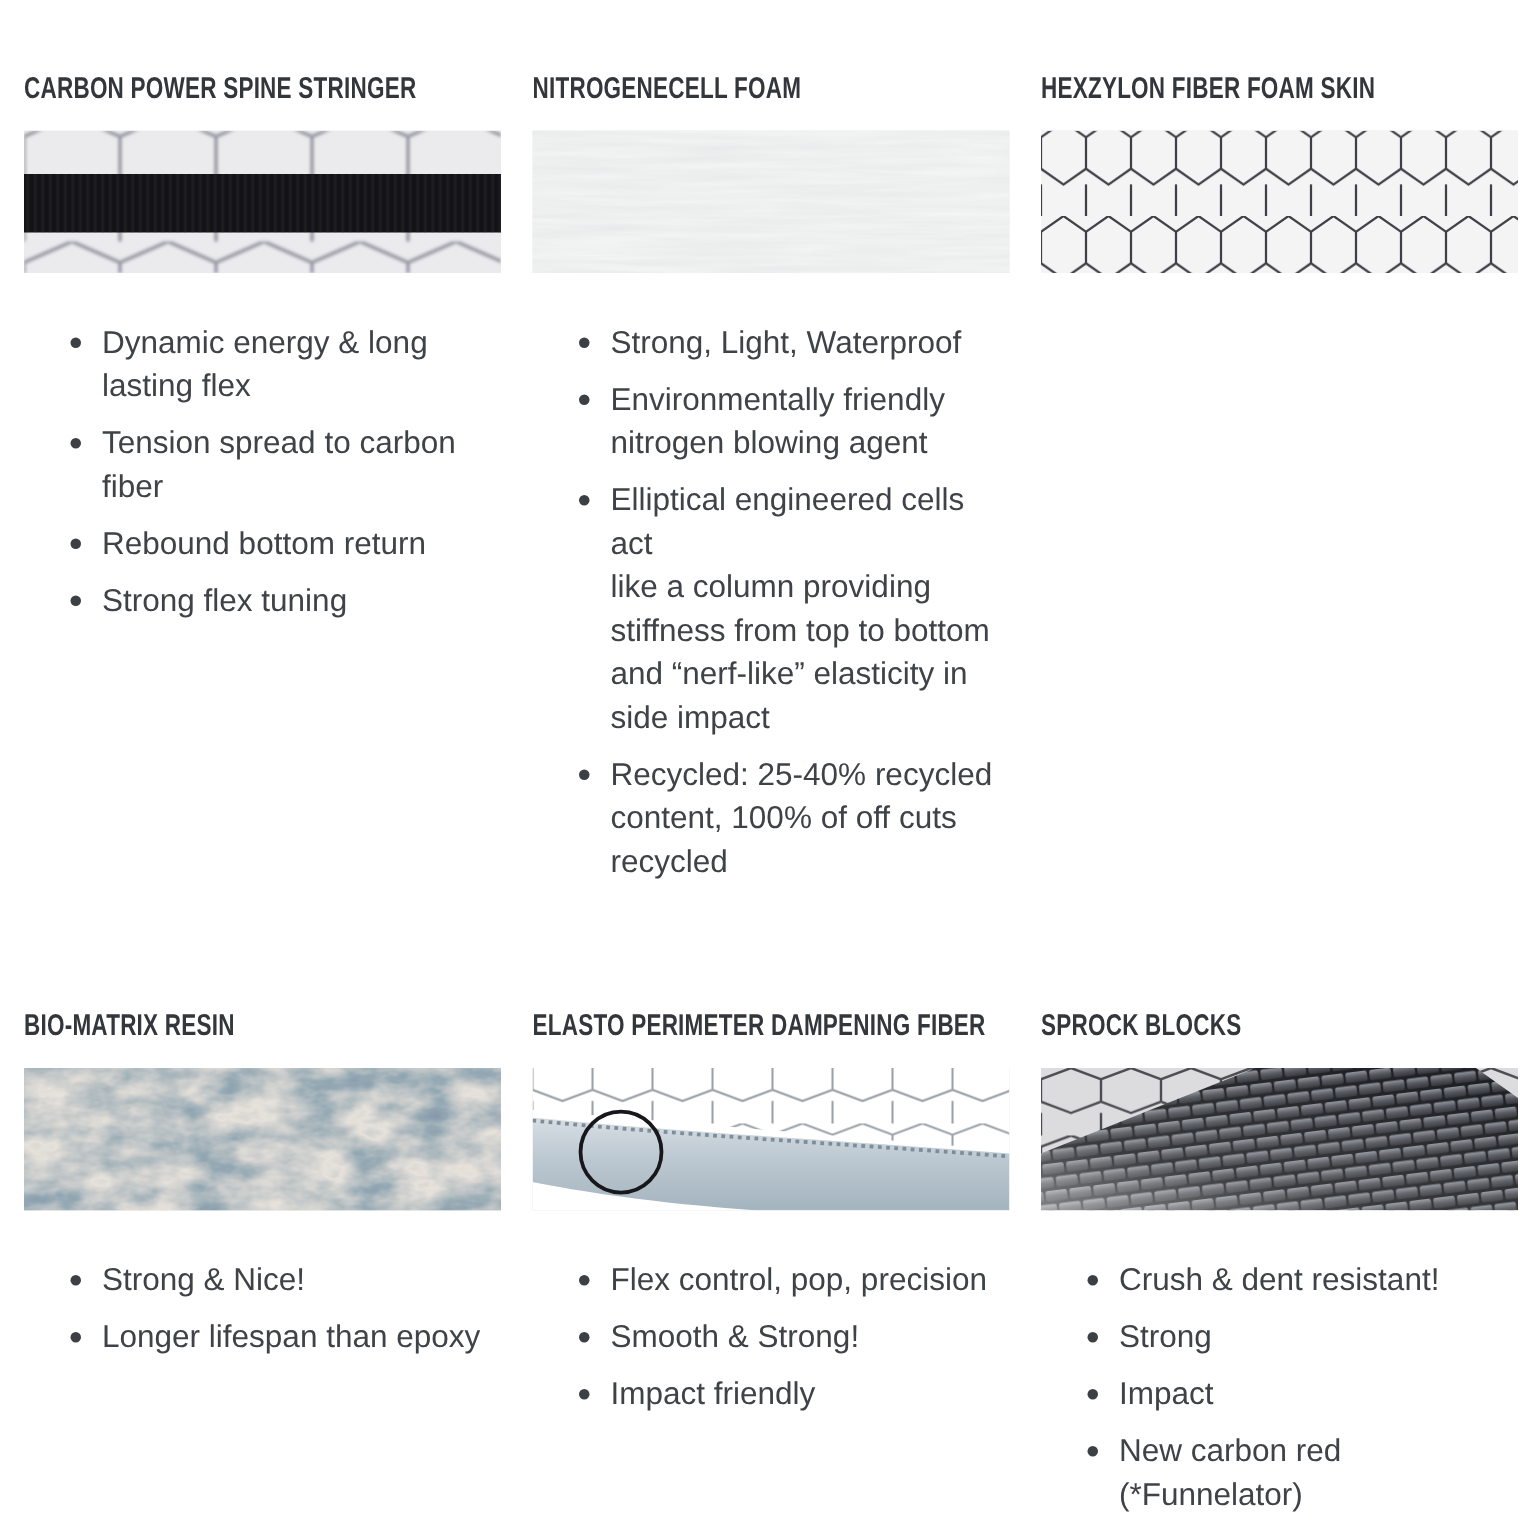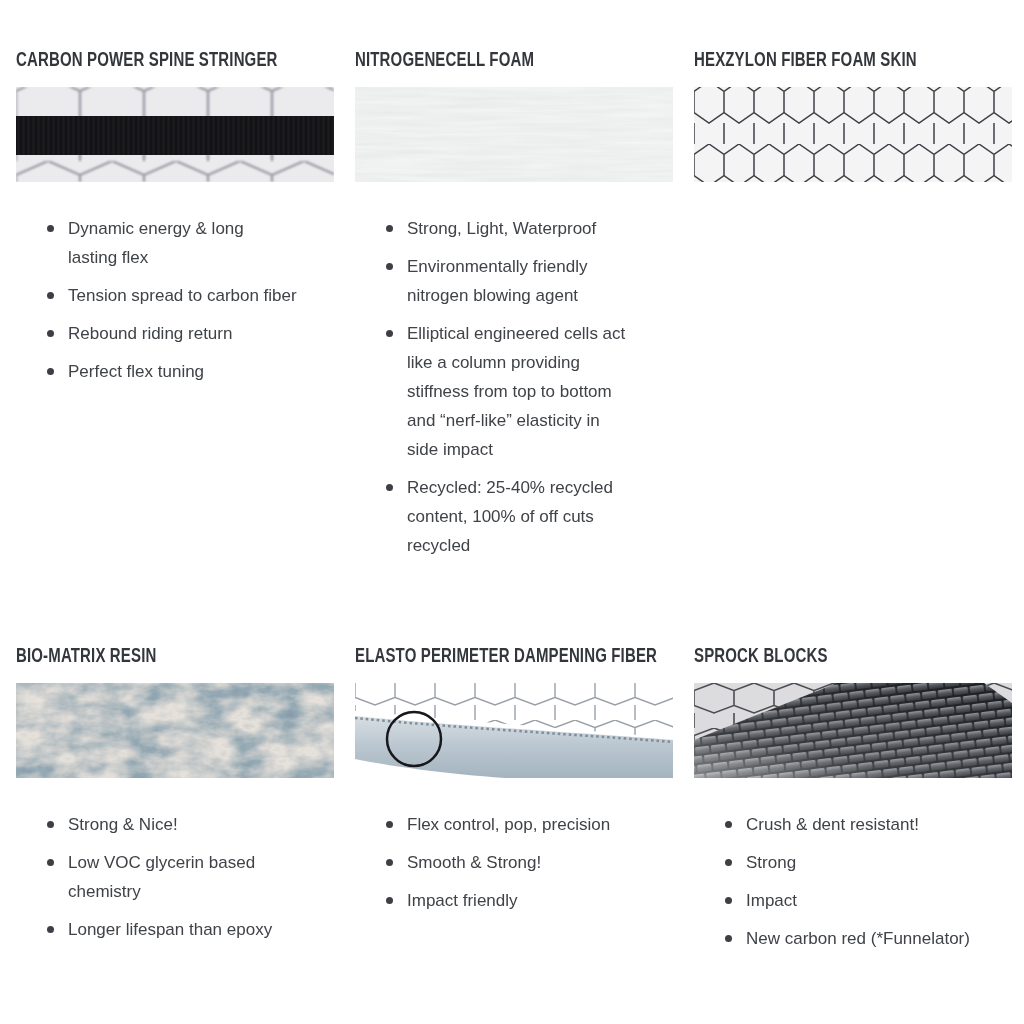--- a/index.html
+++ b/index.html
@@ -35,21 +35,21 @@
     width: 318px; height: 95px;
     overflow: hidden;
     background: #eee;
   }
   .tex svg { display: block; width: 318px; height: 95px; }
   .bl { list-style: none; margin: 32px 0 0 0; padding: 0; }
   .bl li {
     position: relative;
     padding-left: 52px;
     margin-bottom: 9px;
-    font-size: 17px;
+    font-size: 21px;
     line-height: 29px;
     color: #3f4247;
     white-space: pre-line;
   }
   .bl li::before {
     content: "";
     position: absolute;
     left: 31px; top: 11px;
     width: 7px; height: 7px;
     border-radius: 50%;
@@ -79,22 +79,22 @@
         <rect width="318" height="95" fill="#ebebee"></rect>
         <rect width="318" height="95" fill="url(#p-hex1)" filter="url(#f-blur1)" opacity="0.85"></rect>
         <rect x="0" y="29" width="318" height="39" fill="#131316"></rect>
         <rect x="0" y="29" width="318" height="39" fill="url(#p-vstripe)" opacity="0.25"></rect>
       </svg>
     </div>
     <ul class="bl">
       <li>Dynamic energy &amp; long
 lasting flex</li>
       <li>Tension spread to carbon fiber</li>
-      <li>Rebound riding return</li>
-      <li>Perfect flex tuning</li>
+      <li>Rebound bottom return</li>
+      <li>Strong flex tuning</li>
     </ul>
   </section>
 
   <section class="feature">
     <h3 class="hd">NITROGENECELL FOAM</h3>
     <div class="tex">
       <svg viewBox="0 0 318 95" preserveAspectRatio="none" aria-hidden="true">
         <defs>
           <filter id="f-foam" x="-5%" y="-5%" width="110%" height="110%">
             <feTurbulence type="fractalNoise" baseFrequency="0.012 0.22" numOctaves="3" seed="7"></feTurbulence>
@@ -156,22 +156,20 @@
               <feFuncA type="table" tableValues="1 1 1 1"></feFuncA>
             </feComponentTransfer>
           </filter>
         </defs>
         <rect width="318" height="95" fill="#c5bcb1"></rect>
         <rect width="318" height="95" filter="url(#f-resin)"></rect>
       </svg>
     </div>
     <ul class="bl">
       <li>Strong &amp; Nice!</li>
-      <li>Low VOC glycerin based
-chemistry</li>
       <li>Longer lifespan than epoxy</li>
     </ul>
   </section>
 
   <section class="feature">
     <h3 class="hd">ELASTO PERIMETER DAMPENING FIBER</h3>
     <div class="tex">
       <svg viewBox="0 0 318 95" preserveAspectRatio="none" aria-hidden="true">
         <defs>
           <pattern id="p-hex5" width="40" height="45" patternUnits="userSpaceOnUse" patternTransform="translate(0,-8)">

